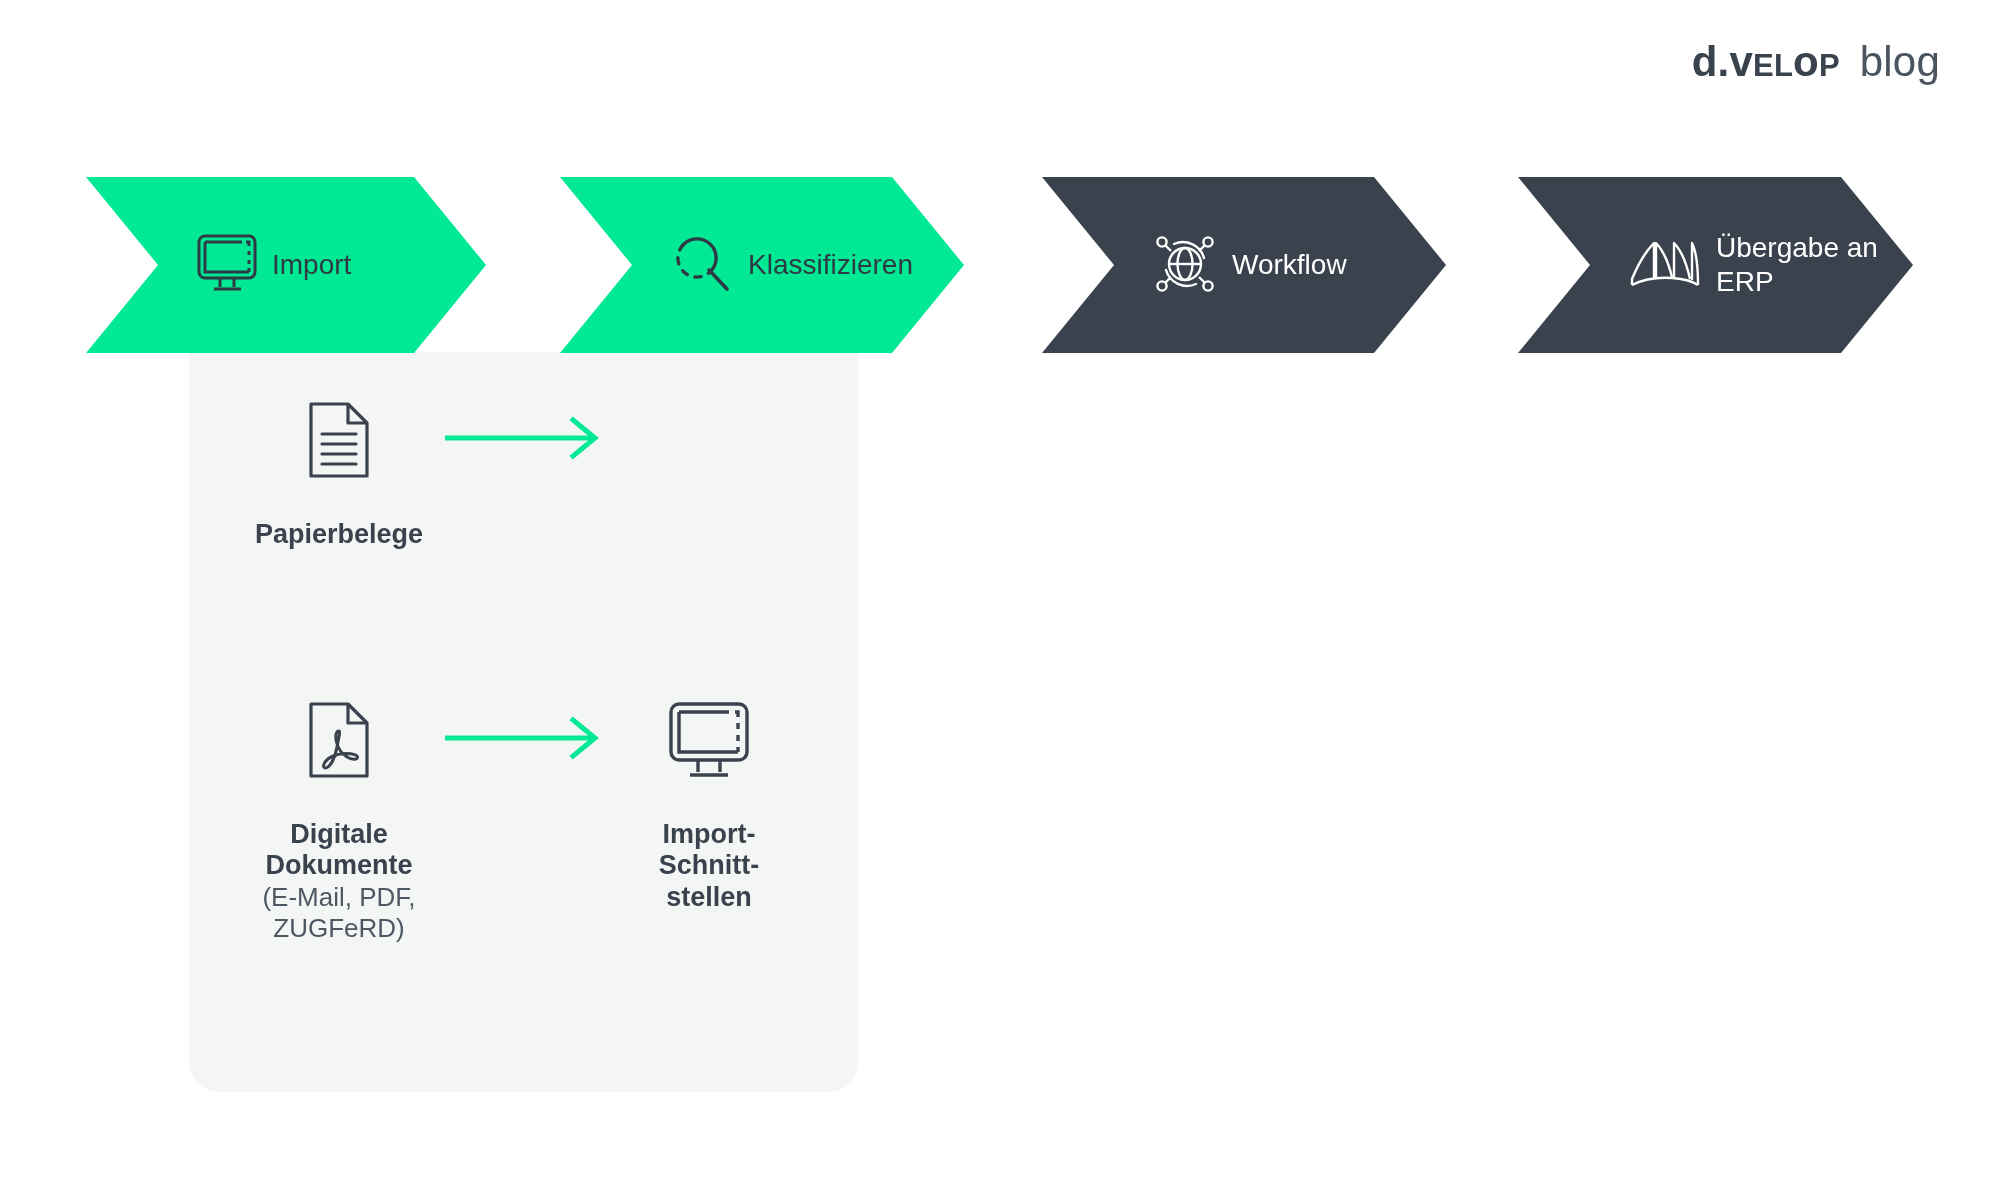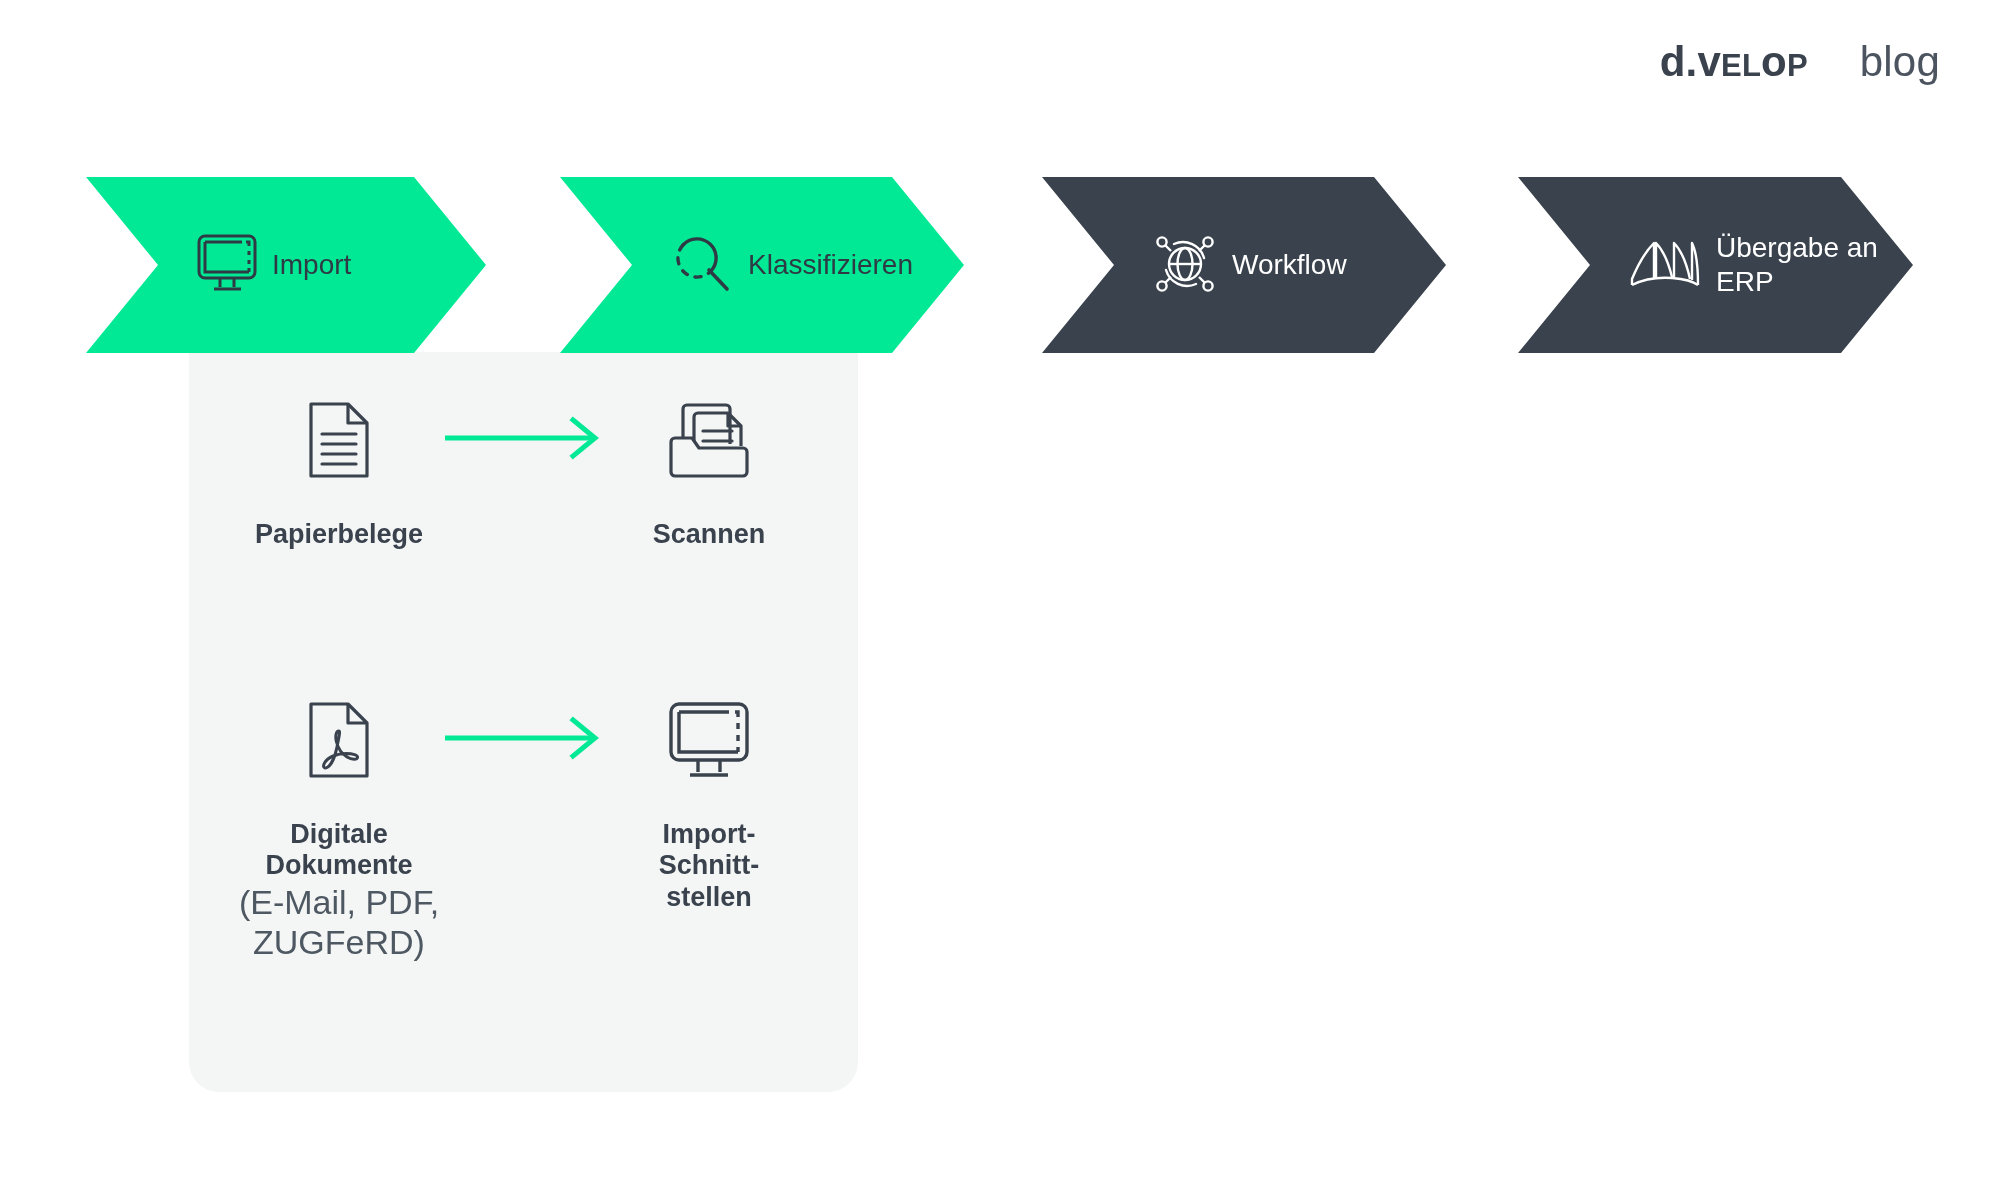--- a/index.html
+++ b/index.html
@@ -13,21 +13,21 @@
 
   
   .logo {
     position: absolute; right: 60px; top: 38px;
     font-size: 42px; letter-spacing: .2px;
     color: #39424d; white-space: nowrap;
     display: flex; align-items: baseline; gap: 20px;
   }
   .logo-mark { font-weight: 700; }
   .logo-mark .sc { font-size: 31px; font-weight: 700; vertical-align: baseline; }
-  .logo-word { font-weight: 400; color:#4b545f;margin-left:32px; }
+  .logo-word { font-weight: 400; color:#4b545f; }
 
   
   .panel {
     position: absolute;
     left: 189px; top: 352px;
     width: 669px; height: 740px;
     background: #f4f5f5;
     border-radius: 0 0 30px 30px;
   }
 
@@ -63,21 +63,21 @@
   .flow-row-2 { left: 189px; top: 685px; }
 
   .node { width: 300px; display: flex; flex-direction: column; align-items: center; }
   .node-icon { height: 110px; display: flex; align-items: center; justify-content: center; }
   .node-label {
     margin-top: 24px; text-align: center;
     font-size: 27px; font-weight: 700; color: #39424d; line-height: 1.16;
     white-space: pre-line;
   }
   .node-sub {
-    text-align: center; font-size: 34px; font-weight: 400;
+    text-align: center; font-size: 26px; font-weight: 400;
     color: #4e5862; line-height: 1.2; white-space: pre-line;
   }
   .connector { width: 70px; height: 110px; display: flex; align-items: center; justify-content: center; }
 </style>
 </head>
 <body>
 
 <div id="stage">
 
   <div class="logo">
@@ -174,33 +174,20 @@
 
     <div class="connector">
       <span>
         <svg width="158" height="40" viewBox="0 0 158 40" fill="none" style="overflow:visible">
           <path d="M0 20 H148" stroke="#02e996" stroke-width="5"></path>
           <path d="M128 2 L150 20 L128 38" stroke="#02e996" stroke-width="5" fill="none" stroke-linecap="square"></path>
         </svg>
       </span>
     </div>
 
-    <div class="node">
-      <div class="node-icon">
-        <svg width="86" height="80" viewBox="0 0 86 80" fill="none">
-          <path d="M17 44 V9 A4 4 0 0 1 21 5 H60 A4 4 0 0 1 64 9 V44" stroke="#39424d" stroke-width="3.2" stroke-linejoin="round"></path>
-          <path d="M28 46 V17 A4 4 0 0 1 32 13 H62 L75 26 V46" stroke="#39424d" stroke-width="3.2" stroke-linejoin="round"></path>
-          <path d="M62 13 V26 H75" stroke="#39424d" stroke-width="3.2" stroke-linejoin="round"></path>
-          <path d="M37 31 H66 M37 41 H66" stroke="#39424d" stroke-width="3.2" stroke-linecap="round"></path>
-          <path d="M5 42 A4 4 0 0 1 9 38 H26 L33 48 H77 A4 4 0 0 1 81 52 V72 A4 4 0 0 1 77 76 H9 A4 4 0 0 1 5 72 Z" fill="#f4f5f5" stroke="#39424d" stroke-width="3.2" stroke-linejoin="round"></path>
-        </svg>
-      </div>
-      <div class="node-label">Scannen</div>
-      <div class="node-sub"></div>
-    </div>
   </div>
 
   <div class="flow-row flow-row-2">
     <div class="node">
       <div class="node-icon">
         <svg width="62" height="78" viewBox="0 0 62 78" fill="none">
           <path d="M3 3 H40 L59 22 V75 H3 Z" stroke="#39424d" stroke-width="3.2" stroke-linejoin="round"></path>
           <path d="M40 3 V22 H59" stroke="#39424d" stroke-width="3.2" stroke-linejoin="round"></path>
           <path d="M31 30 C28 30 27 35 28.5 41 C30 47 34 53 39 56 C44 59 49 59 49.5 56.5 C50 54 45 52.5 38 52.5 C29 52.5 20 56 16.5 62 C14.5 65.5 16 68 19 66.5 C23 64.5 27 56 29 46 C30.5 38 32.5 30 31 30 Z" stroke="#39424d" stroke-width="3" fill="none" stroke-linejoin="round"></path>
         </svg>

